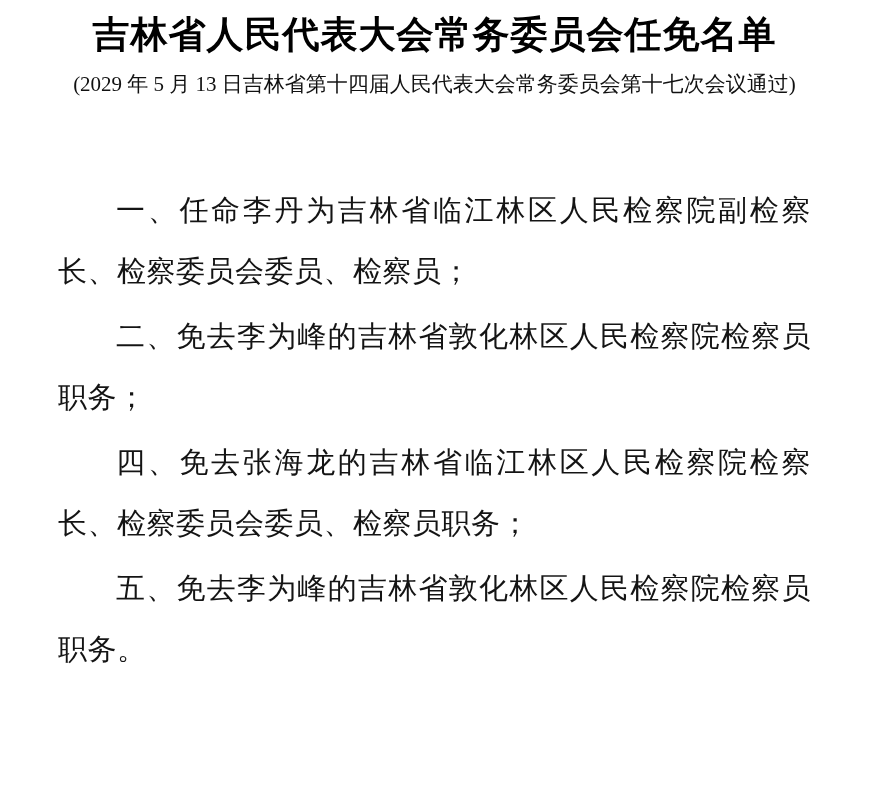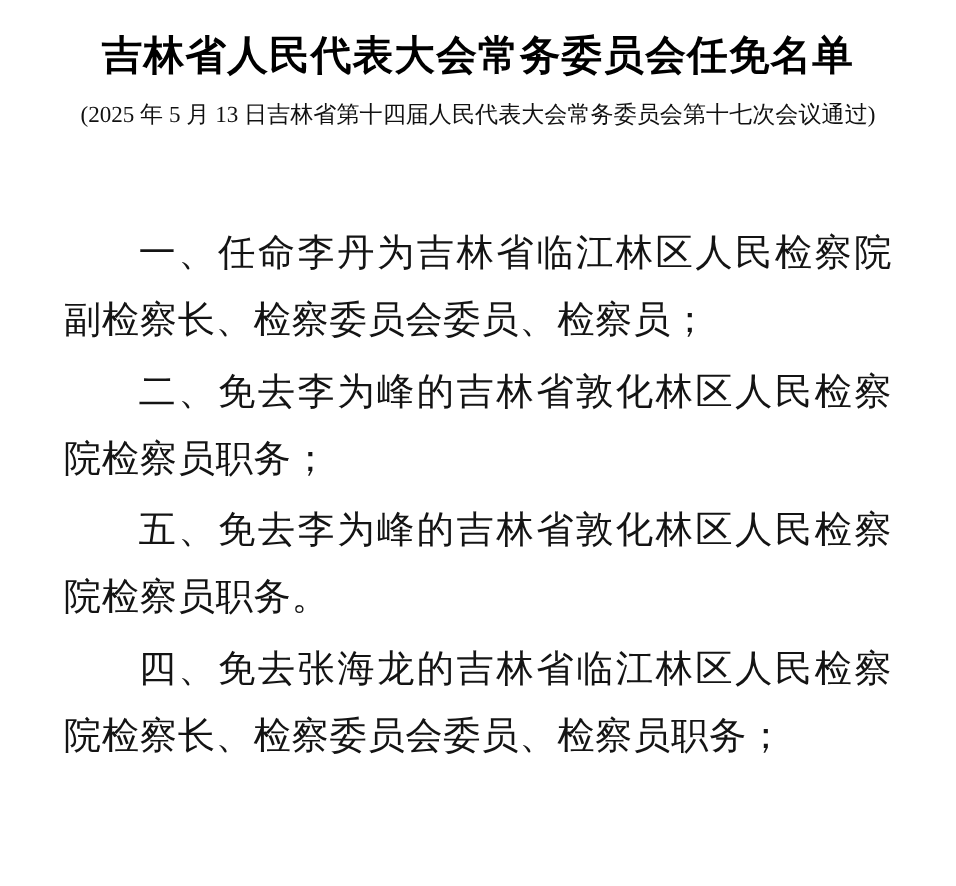--- a/index.html
+++ b/index.html
@@ -10,21 +10,21 @@
   .page {
     position: relative;
     width: 869px;
     height: 805px;
     box-sizing: border-box;
     background: #ffffff;
     padding: 12px 58px 0 58px;
     overflow: hidden;
   }
   .title {
-    margin: 16px;
+    margin: 0;
     font-family: "Liberation Sans", sans-serif;
     font-weight: bold;
     font-size: 37px;
     line-height: 46px;
     letter-spacing: 1px;
     text-align: center;
     color: #000000;
     white-space: nowrap;
   }
   .subtitle {
@@ -35,34 +35,34 @@
     text-align: center;
     color: #111111;
     white-space: nowrap;
   }
   .doc-body {
     margin-top: 82px;
   }
   .doc-body p {
     margin: 0 0 4px 0;
     font-family: "Liberation Serif", serif;
-    font-size: 34px;
+    font-size: 29px;
     line-height: 61px;
     color: #141414;
     text-align: justify;
     text-justify: inter-ideograph;
     text-indent: 2em;
     letter-spacing: 0.5px;
   }
 </style>
 </head>
 <body>
 
 <div class="page">
   <h1 class="title">吉林省人民代表大会常务委员会任免名单</h1>
-  <p class="subtitle">(2025 年 5 月 13 日吉林省第十四届人民代表大会常务委员会第十七次会议通过)</p>
+  <p class="subtitle">(2029 年 5 月 13 日吉林省第十四届人民代表大会常务委员会第十七次会议通过)</p>
   <div class="doc-body">
       <p>一、任命李丹为吉林省临江林区人民检察院副检察长、检察委员会委员、检察员；</p>
       <p>二、免去李为峰的吉林省敦化林区人民检察院检察员职务；</p>
+      <p>四、免去张海龙的吉林省临江林区人民检察院检察长、检察委员会委员、检察员职务；</p>
       <p>五、免去李为峰的吉林省敦化林区人民检察院检察员职务。</p>
-      <p>四、免去张海龙的吉林省临江林区人民检察院检察长、检察委员会委员、检察员职务；</p>
     </div>
 </div>
 
 </body></html>

